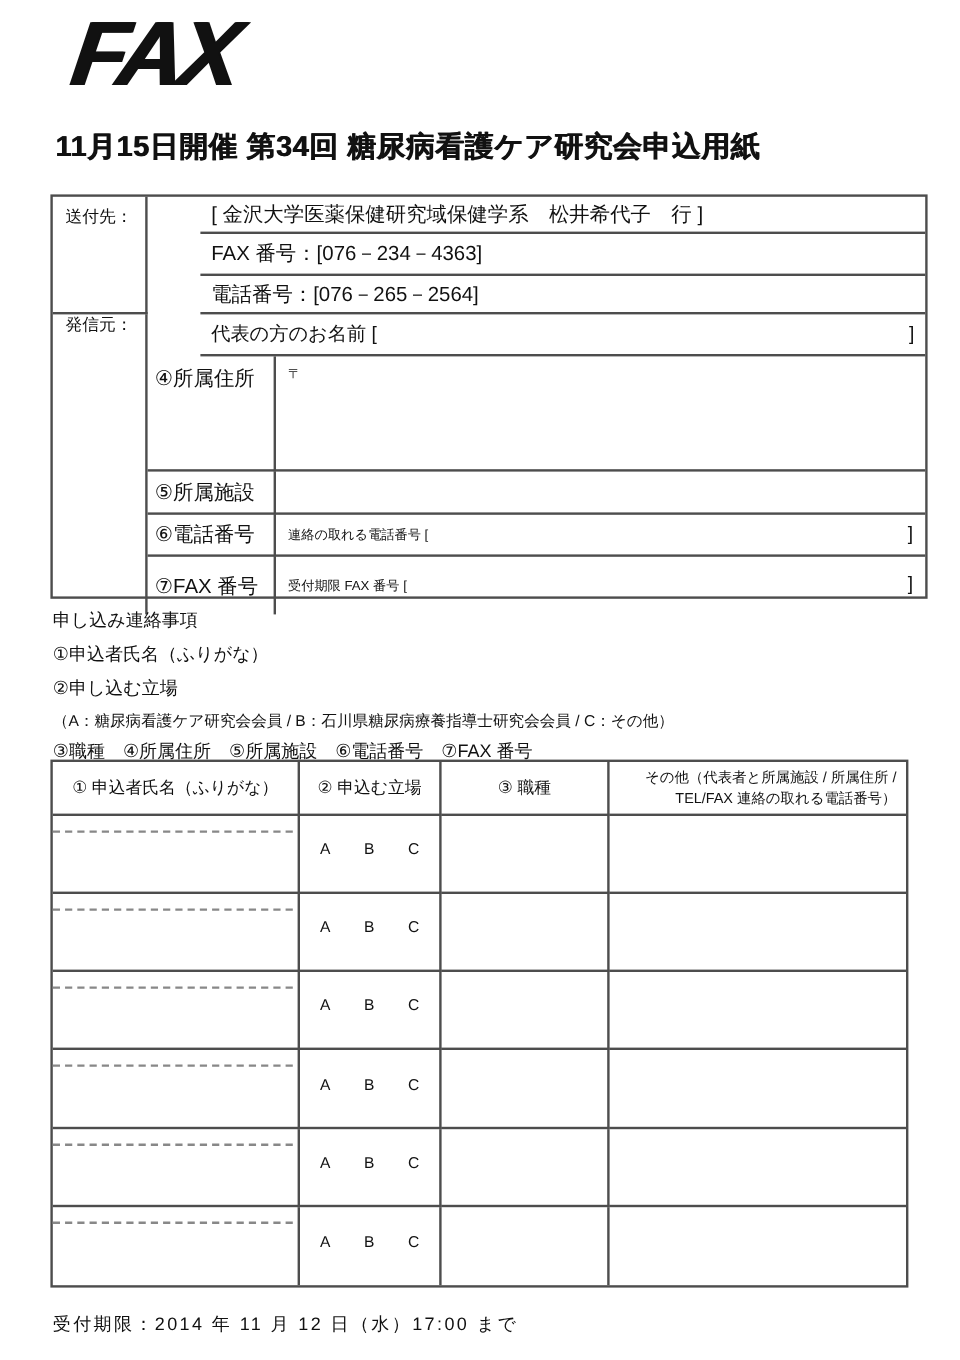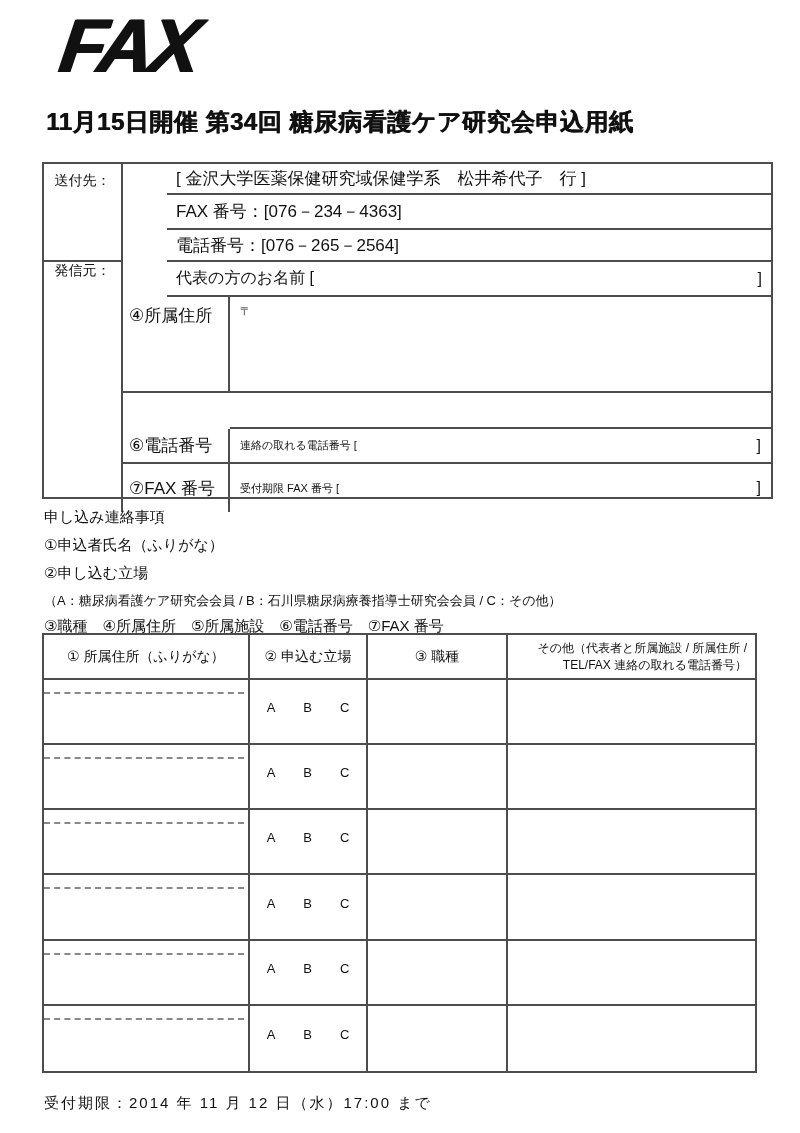--- a/index.html
+++ b/index.html
@@ -100,20 +100,21 @@
     <div class="st-cell st-v st-v4 b-b">
       <span>代表の方のお名前 [</span>
       <span class="bracket">]</span>
     </div>
 
     <div class="st-cell st-sub-label r5 b-r b-b top-align">④所属住所</div>
     <div class="st-cell st-sub-value r5 b-b top-align postal">
       <span>〒</span>
     </div>
 
+    <div class="st-cell st-sub-label r6 b-r b-b">⑤所属施設</div>
     <div class="st-cell st-sub-value r6 b-b"></div>
 
     <div class="st-cell st-sub-label r7 b-r b-b">⑥電話番号</div>
     <div class="st-cell st-sub-value r7 b-b hint-row">
       <span class="hint">連絡の取れる電話番号 [</span>
       <span class="bracket">]</span>
     </div>
 
     <div class="st-cell st-sub-label r8 b-r">⑦FAX 番号</div>
     <div class="st-cell st-sub-value r8 hint-row">
@@ -125,21 +126,21 @@
   <div class="notes">
     <div class="note-line">申し込み連絡事項</div>
     <div class="note-line">①申込者氏名（ふりがな）</div>
     <div class="note-line">②申し込む立場</div>
     <div class="note-line small">（A：糖尿病看護ケア研究会会員 / B：石川県糖尿病療養指導士研究会会員 / C：その他）</div>
     <div class="note-line last">③職種　④所属住所　⑤所属施設　⑥電話番号　⑦FAX 番号</div>
   </div>
 
   <div class="entry-table">
 
-    <div class="et-cell et-h b-r b-b">① 所属住所（ふりがな）</div>
+    <div class="et-cell et-h b-r b-b">① 申込者氏名（ふりがな）</div>
     <div class="et-cell et-h b-r b-b">② 申込む立場</div>
     <div class="et-cell et-h b-r b-b">③ 職種</div>
     <div class="et-cell et-h et-h-other b-b">
       <span>その他（代表者と所属施設 / 所属住所 /</span>
       <span>TEL/FAX 連絡の取れる電話番号）</span>
     </div>
 
     <div class="et-cell b-r b-b">
         <div class="dash-line"></div>
       </div>

